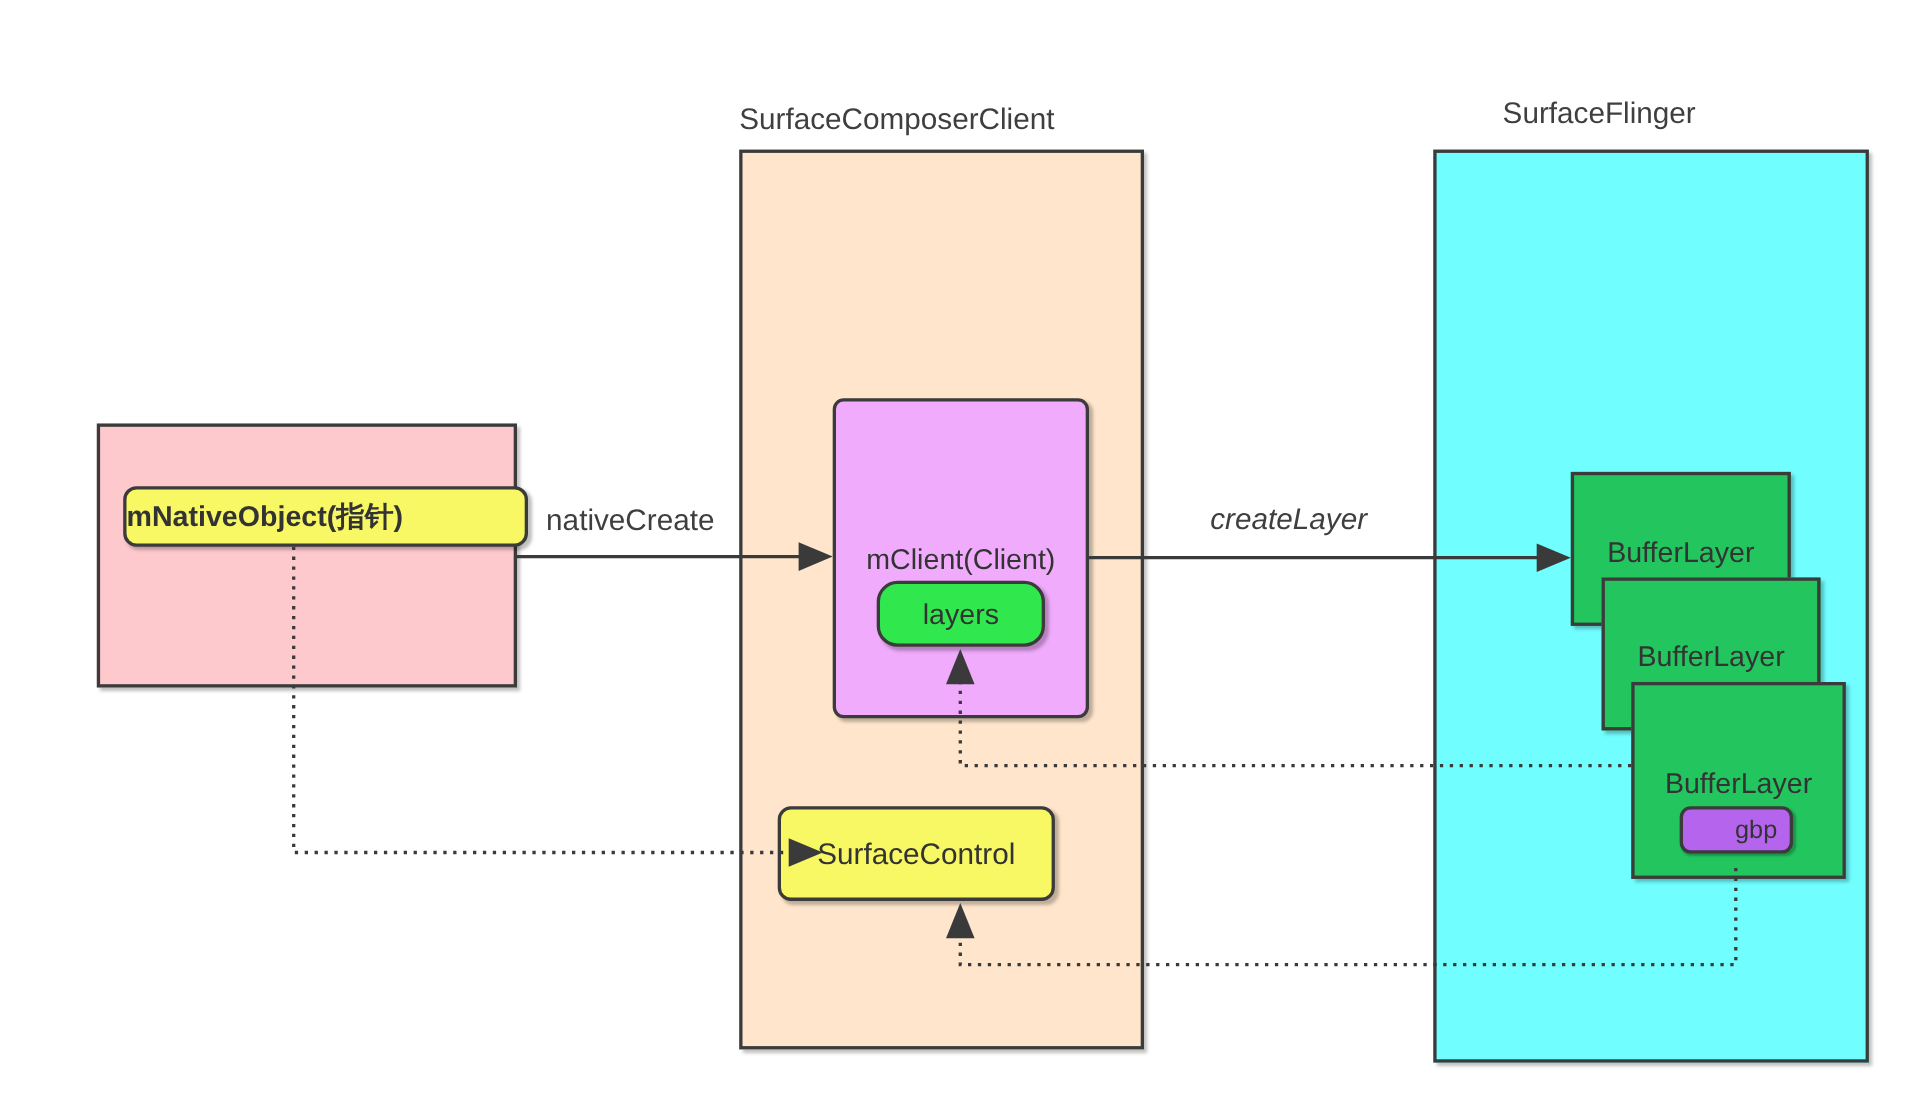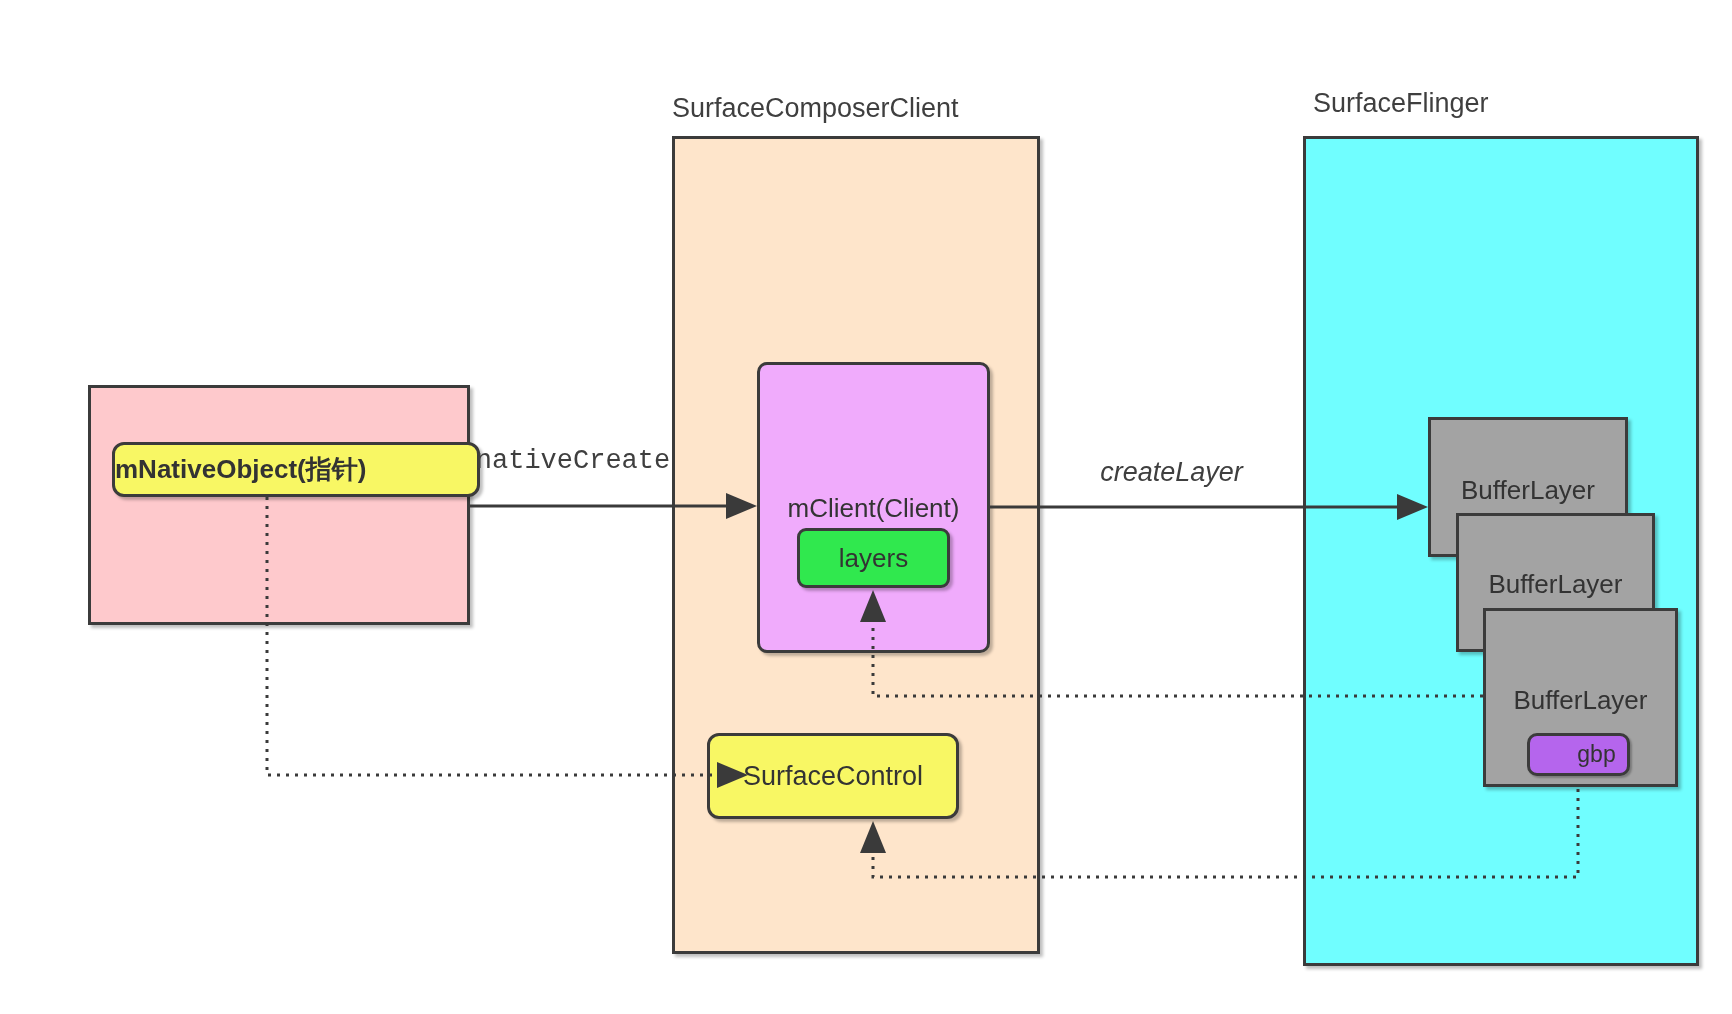--- a/index.html
+++ b/index.html
@@ -9,39 +9,39 @@
   }
   .sec-label{position:absolute;font-size:27px;line-height:30px;white-space:nowrap;color:#3f3f3f;}
   .edge-label{position:absolute;font-size:27px;line-height:30px;text-align:center;color:#3f3f3f;white-space:nowrap;}
   .box{position:absolute;box-sizing:border-box;border:3px solid #3b3b3b;box-shadow:3px 3px 3px rgba(0,0,0,0.25);}
   .container-pink{left:88px;top:385px;width:382px;height:240px;background:#fec9cc;}
   .container-orange{left:672px;top:136px;width:368px;height:818px;background:#fee5cb;}
   .container-cyan{left:1303px;top:136px;width:396px;height:830px;background:#70feff;}
   .node-label{position:absolute;left:0;right:0;text-align:center;font-size:26px;line-height:30px;color:#333333;white-space:nowrap;}
   .mnative{left:112px;top:442px;width:368px;height:55px;background:#f8f764;border-radius:12px;display:flex;align-items:center;justify-content:flex-start;font-size:26px;color:#333333;font-weight:bold;}
   .mclient{left:757px;top:362px;width:233px;height:291px;background:#f0abfc;border-radius:10px;}
-  .layersbox{left:797px;top:528px;width:153px;height:60px;background:#30e84e;border-radius:9px;display:flex;align-items:center;justify-content:center;font-size:26px;color:#333333;}
+  .layersbox{left:797px;top:528px;width:153px;height:60px;background:#30e84e;border-radius:19px;display:flex;align-items:center;justify-content:center;font-size:26px;color:#333333;}
   .surfacecontrol{left:707px;top:733px;width:252px;height:86px;background:#f8f764;border-radius:12px;display:flex;align-items:center;justify-content:center;font-size:27px;color:#333333;}
-  .bufferlayer{background:#a3a3a3;}
+  .bufferlayer{background:#22c55e;margin-top:12px;}
   .bl1{left:1428px;top:417px;width:200px;height:140px;}
   .bl2{left:1456px;top:513px;width:199px;height:139px;}
   .bl3{left:1483px;top:608px;width:195px;height:179px;}
   .gbp{left:1527px;top:733px;width:103px;height:43px;background:#b565ed;border-radius:10px;display:flex;align-items:center;justify-content:center;font-size:23px;color:#333333;box-shadow:2px 2px 2px rgba(0,0,0,0.25);}
   svg.overlay{position:absolute;left:0;top:0;width:1732px;height:1014px;pointer-events:none;}
   .solid-line{stroke:#3a3a3a;stroke-width:3;fill:none;}
   .dotted-line{stroke:#3a3a3a;stroke-width:3;fill:none;stroke-dasharray:3 6;}
   .arrowhead{fill:#3a3a3a;stroke:none;}
 </style>
 </head>
 <body>
 
 <div class="canvas">
 
   <div class="sec-label" style="left:672px;top:93px;width:368px;text-align:left;">SurfaceComposerClient</div>
-  <div class="sec-label" style="left:1313px;top:88px;">SurfaceFlinger</div>
+  <div class="sec-label" style="left:1366px;top:88px;">SurfaceFlinger</div>
 
   <div class="box container-pink"></div>
   <div class="box mnative">
     <span>mNativeObject(指针)</span>
   </div>
 
   <div class="box container-orange"></div>
   <div class="box mclient">
     <div class="node-label" style="top:128px;">mClient(Client)</div>
   </div>
@@ -59,21 +59,21 @@
   <div class="box bufferlayer bl2">
     <div class="node-label" style="top:53px;">BufferLayer</div>
   </div>
   <div class="box bufferlayer bl3">
     <div class="node-label" style="top:74px;">BufferLayer</div>
   </div>
   <div class="gbp" style="position:absolute;box-sizing:border-box;border:3px solid #3b3b3b;padding-left:36px;">
     <span>gbp</span>
   </div>
 
-  <div class="edge-label" style="left:470px;top:446px;width:206px;font-family:Liberation Mono, monospace;">nativeCreate</div>
+  <div class="edge-label" style="left:470px;top:458px;width:206px;">nativeCreate</div>
   <div class="edge-label" style="left:1040px;top:457px;width:263px;font-style:italic;">createLayer</div>
 
   <svg class="overlay" viewBox="0 0 1732 1014" xmlns="http://www.w3.org/2000/svg">
 
     <line class="solid-line" x1="470" y1="506" x2="744" y2="506"></line>
     <polygon class="arrowhead" points="757,506 726,493 726,519"></polygon>
 
     <line class="solid-line" x1="990" y1="507" x2="1415" y2="507"></line>
     <polygon class="arrowhead" points="1428,507 1397,494 1397,520"></polygon>
 

